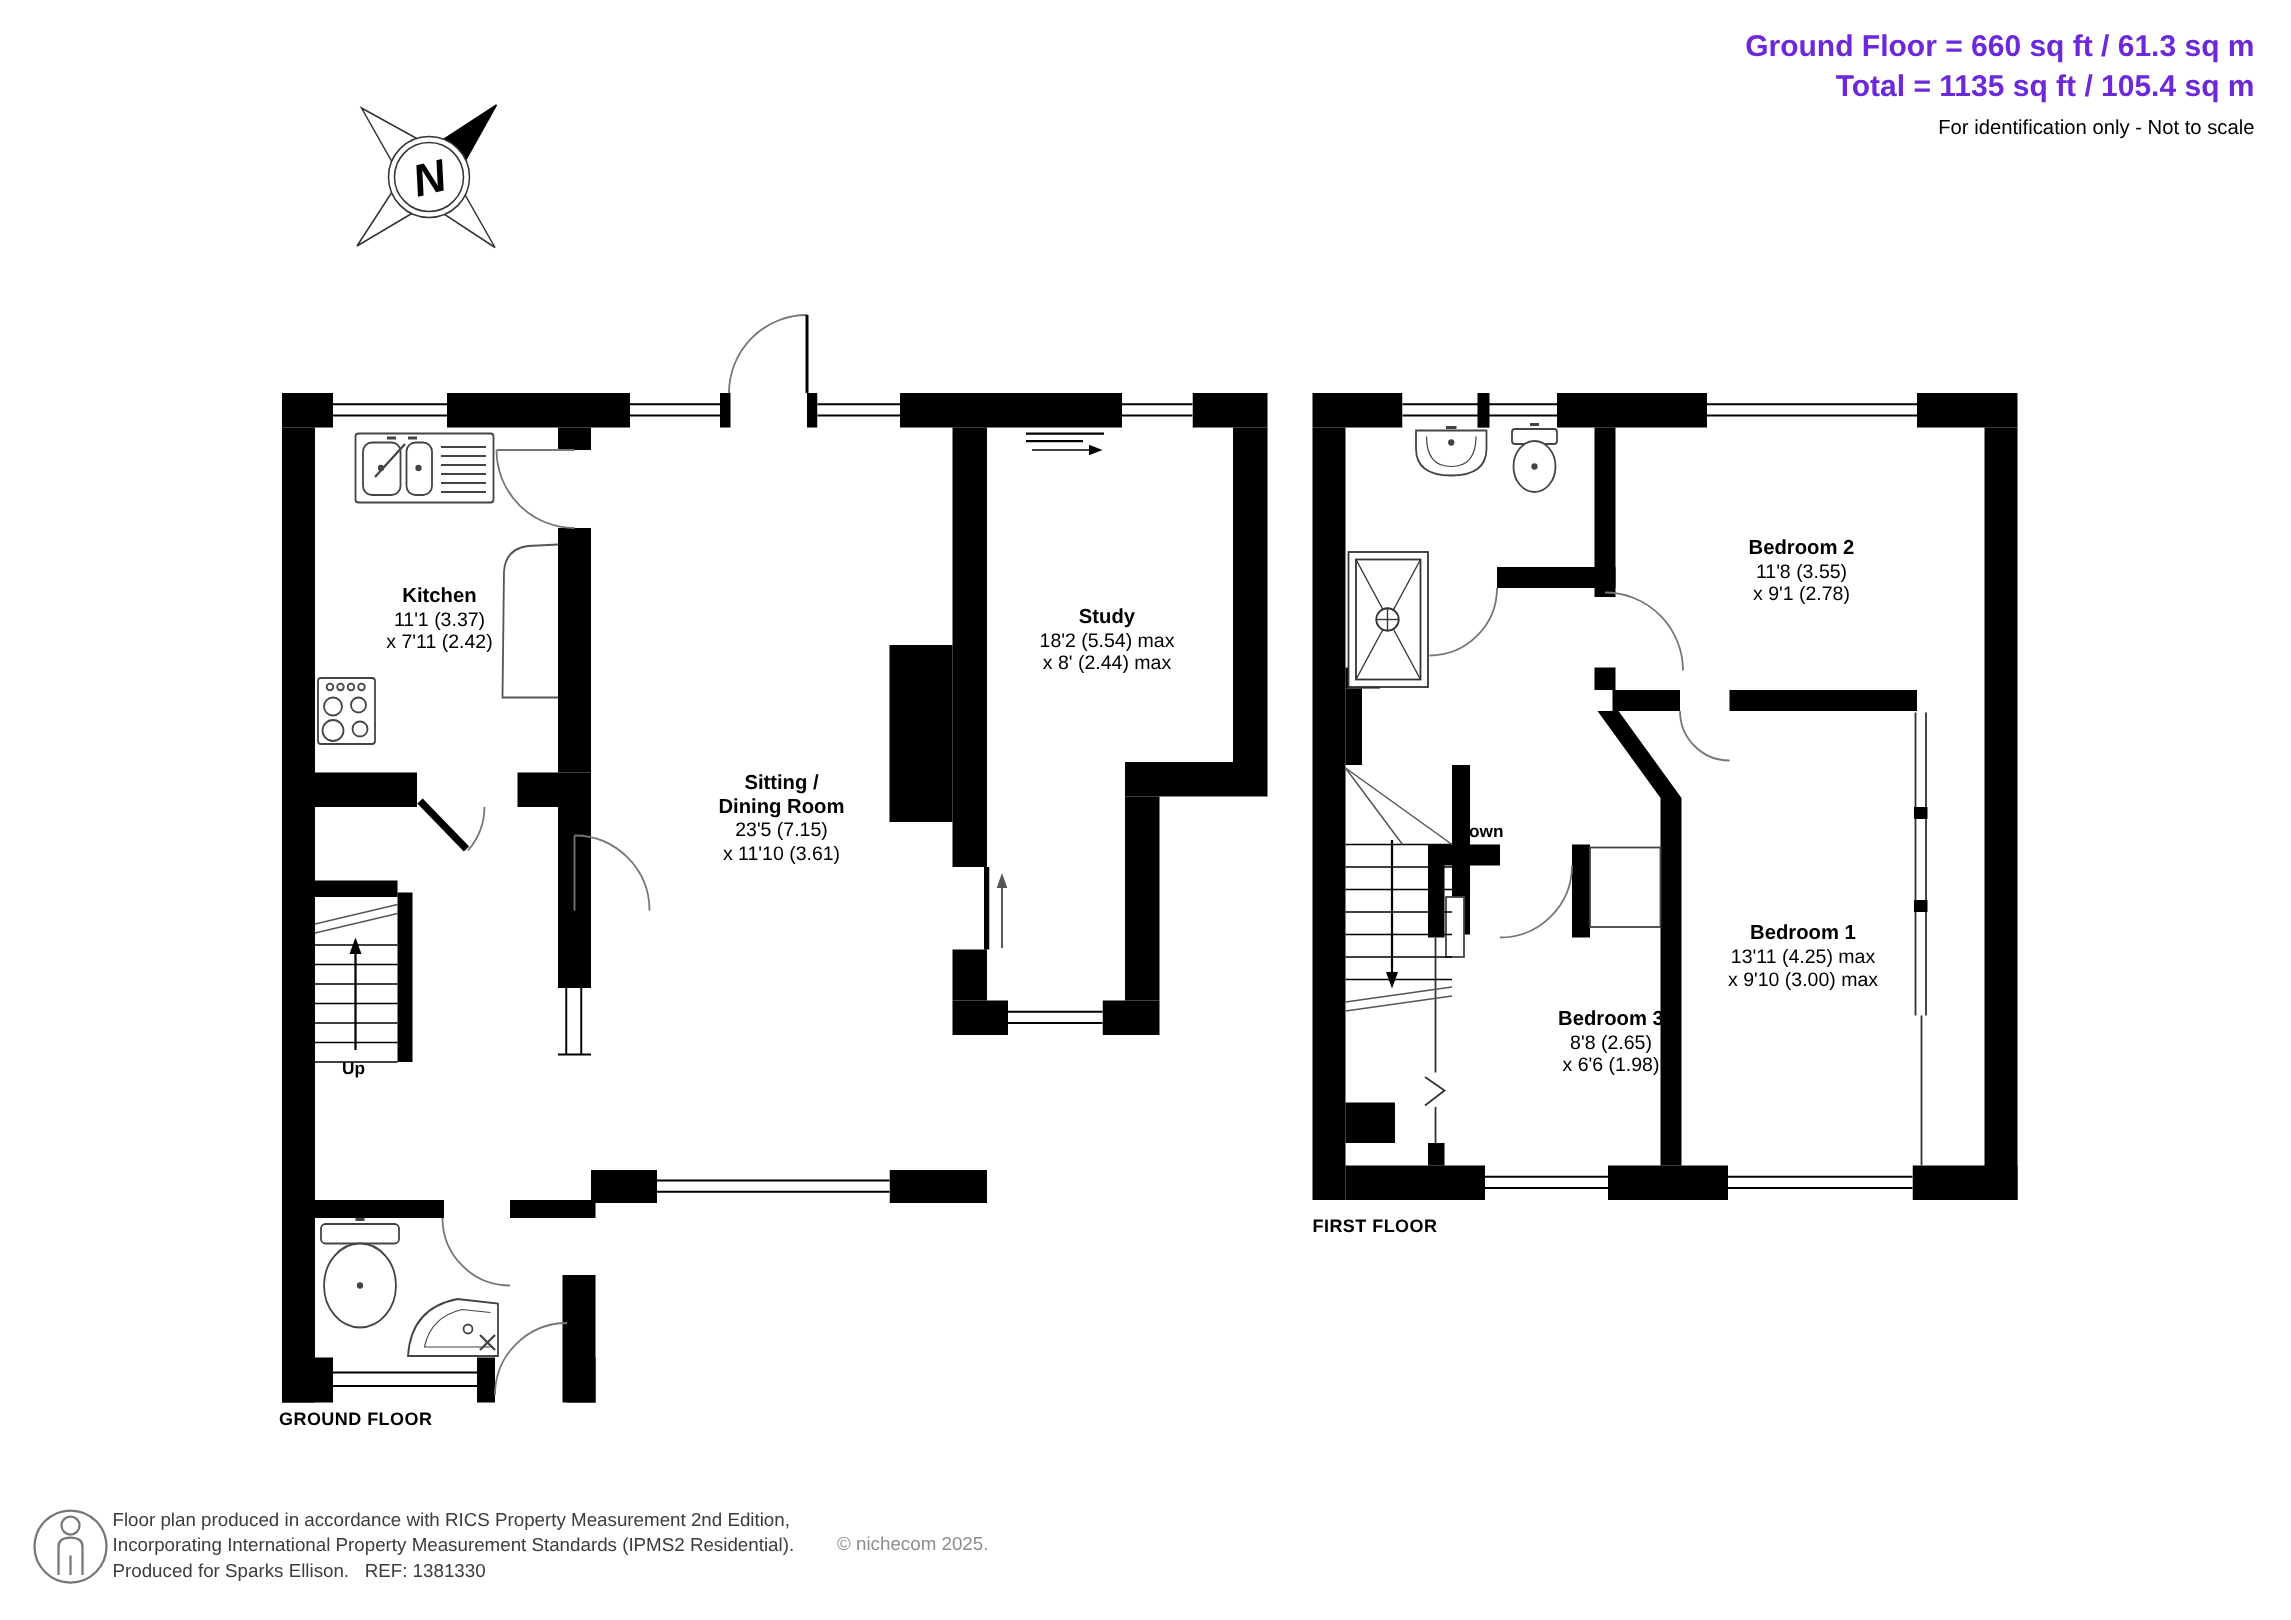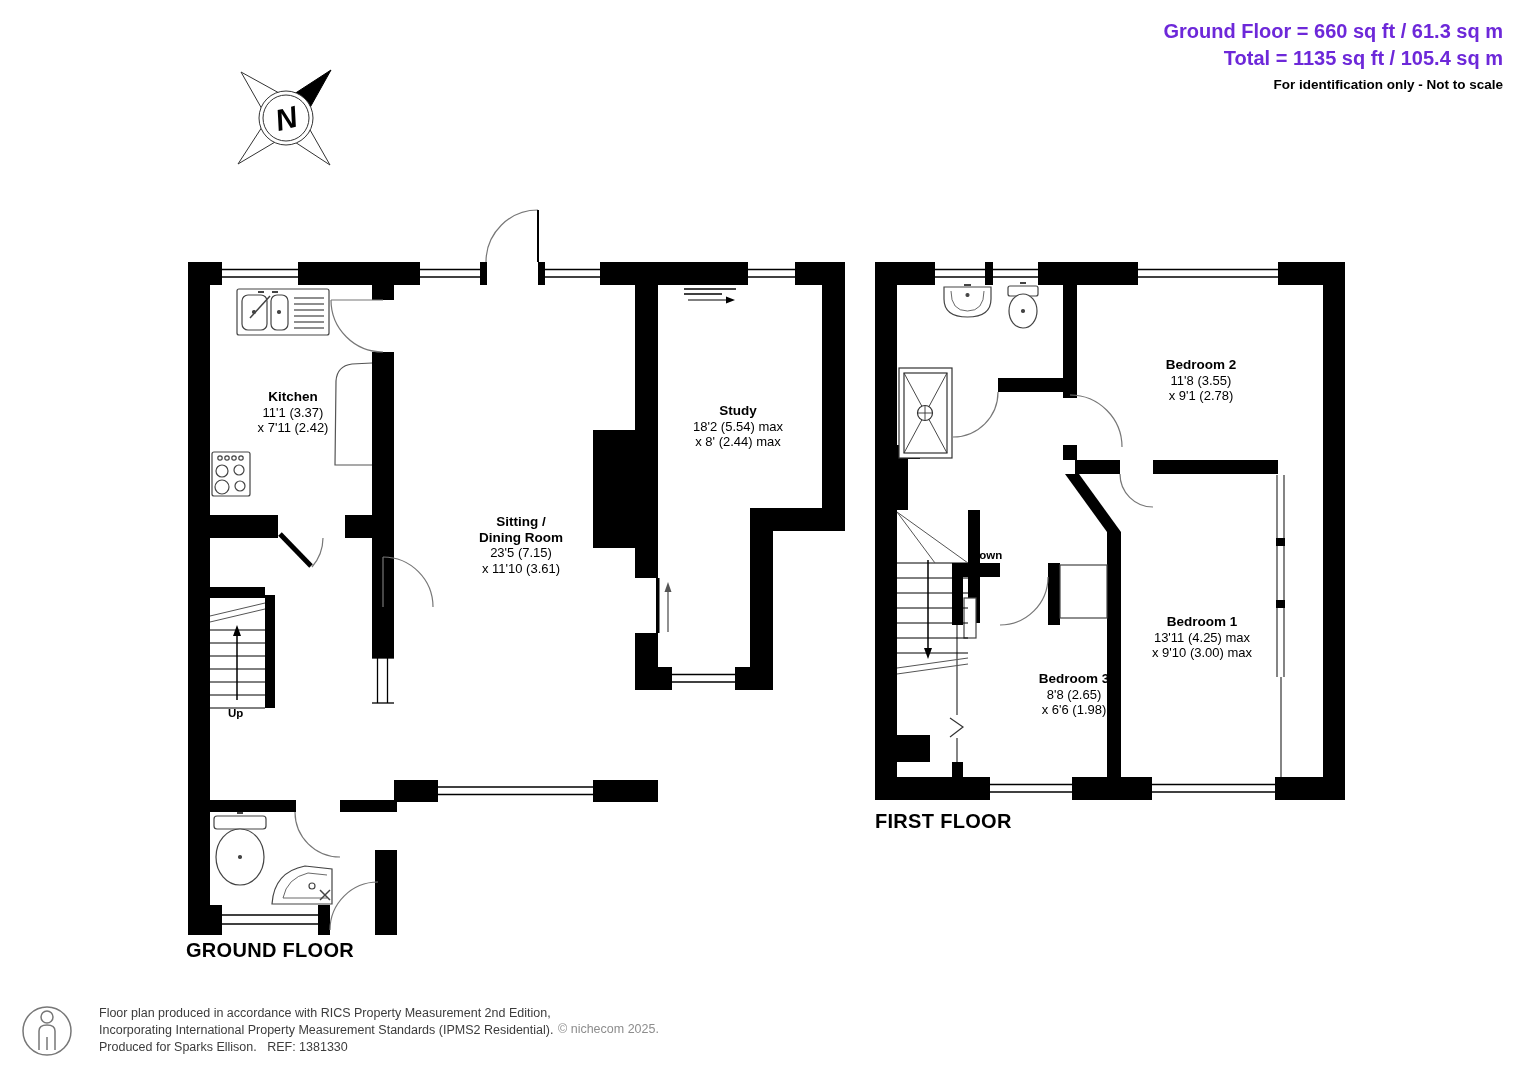--- a/index.html
+++ b/index.html
@@ -6,32 +6,32 @@
   body{
     width:1527px;height:1080px;position:relative;background:#ffffff;
     font-family:"Liberation Sans","DejaVu Sans",sans-serif;color:#000;
     overflow:hidden;
   }
   
   .header{
     position:absolute;top:18px;right:24px;text-align:right;
   }
   .header .hline{font-size:20px;font-weight:bold;line-height:27px;color:#6d28d9;}
-  .header .hnote{font-size:13.5px;font-weight:bold;margin-top:5px;color:#000;}
+  .header .hnote{font-size:13.5px;font-weight:normal;margin-top:5px;color:#000;}
   
   svg.plan{position:absolute;left:0;top:0;}
   
   .room-label{position:absolute;text-align:center;transform:translateX(-50%);white-space:nowrap;}
   .room-label .rname{font-size:13.5px;font-weight:bold;line-height:15.5px;}
   .room-label .rdim{font-size:13px;line-height:15.5px;}
   .stair-label{position:absolute;font-size:11.5px;font-weight:bold;}
-  .floor-label{position:absolute;font-size:20px;font-weight:bold;letter-spacing:.3px;}
+  .floor-label{position:absolute;font-size:12px;font-weight:bold;letter-spacing:.3px;}
   
   .footer{position:absolute;left:75px;top:1005px;color:#3c3c3c;}
-  .footer .fline{font-size:12.5px;line-height:17px;white-space:pre;margin-left:24px;}
+  .footer .fline{font-size:12.5px;line-height:17px;white-space:pre;}
   .copyright{position:absolute;left:558px;top:1022px;font-size:12.5px;color:#8d8d8d;white-space:pre;}
 </style>
 </head>
 <body>
 
 <div class="header">
   <div class="hline">Ground Floor = 660 sq ft / 61.3 sq m</div>
   <div class="hline">Total = 1135 sq ft / 105.4 sq m</div>
   <div class="hnote">For identification only - Not to scale</div>
 </div>

